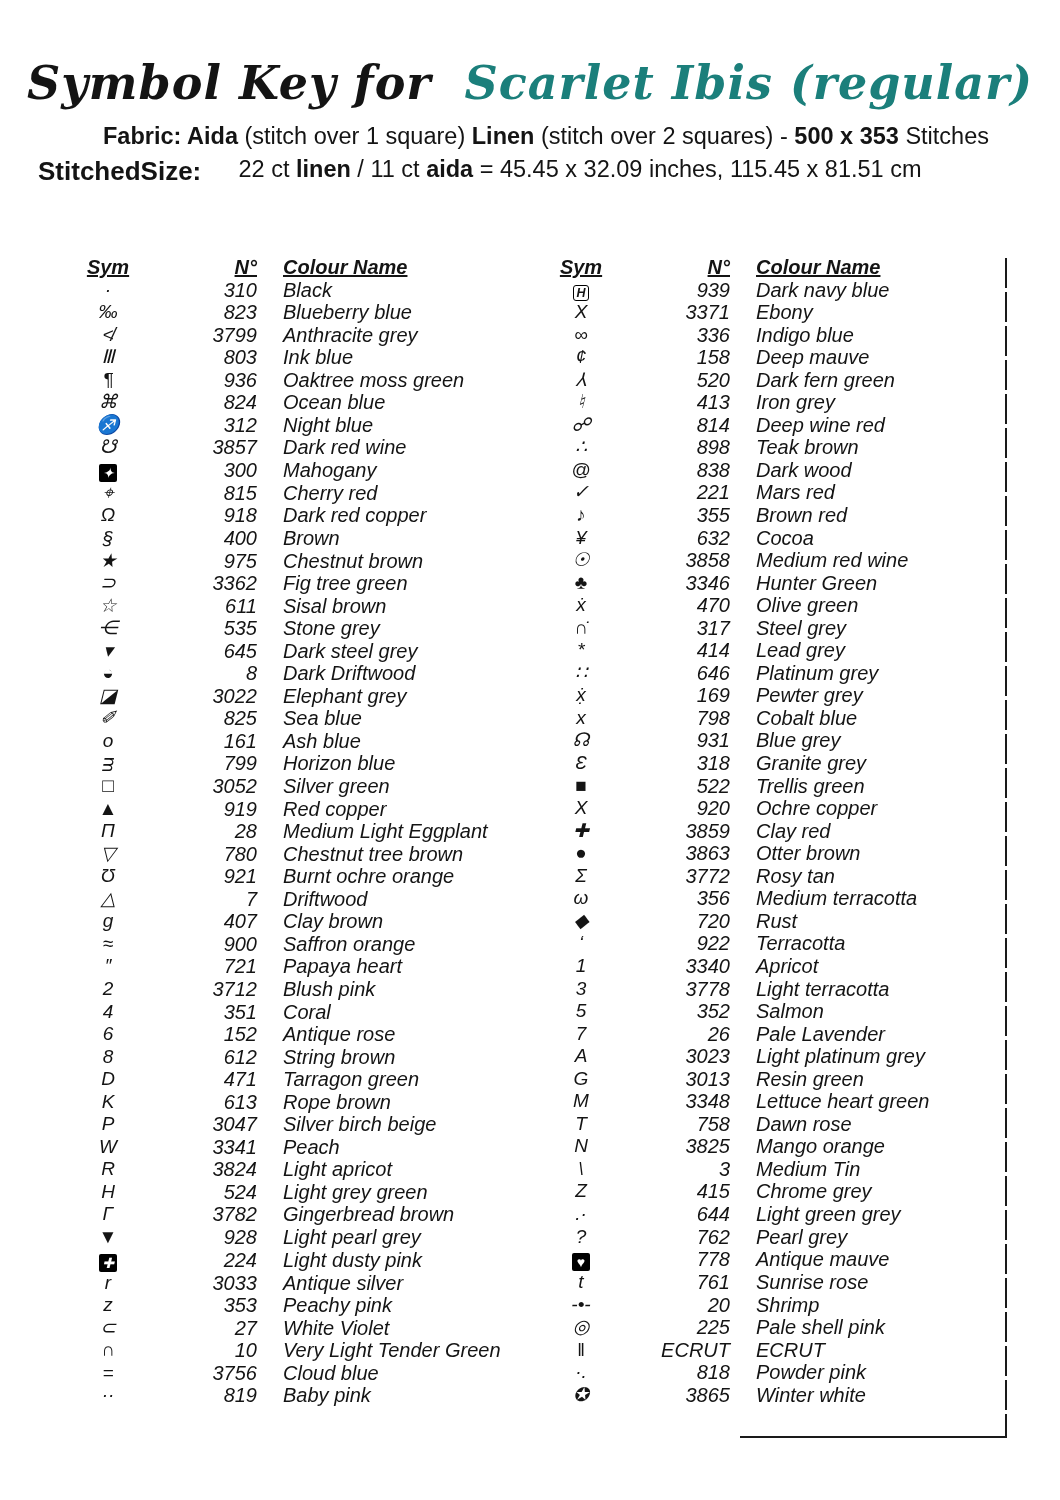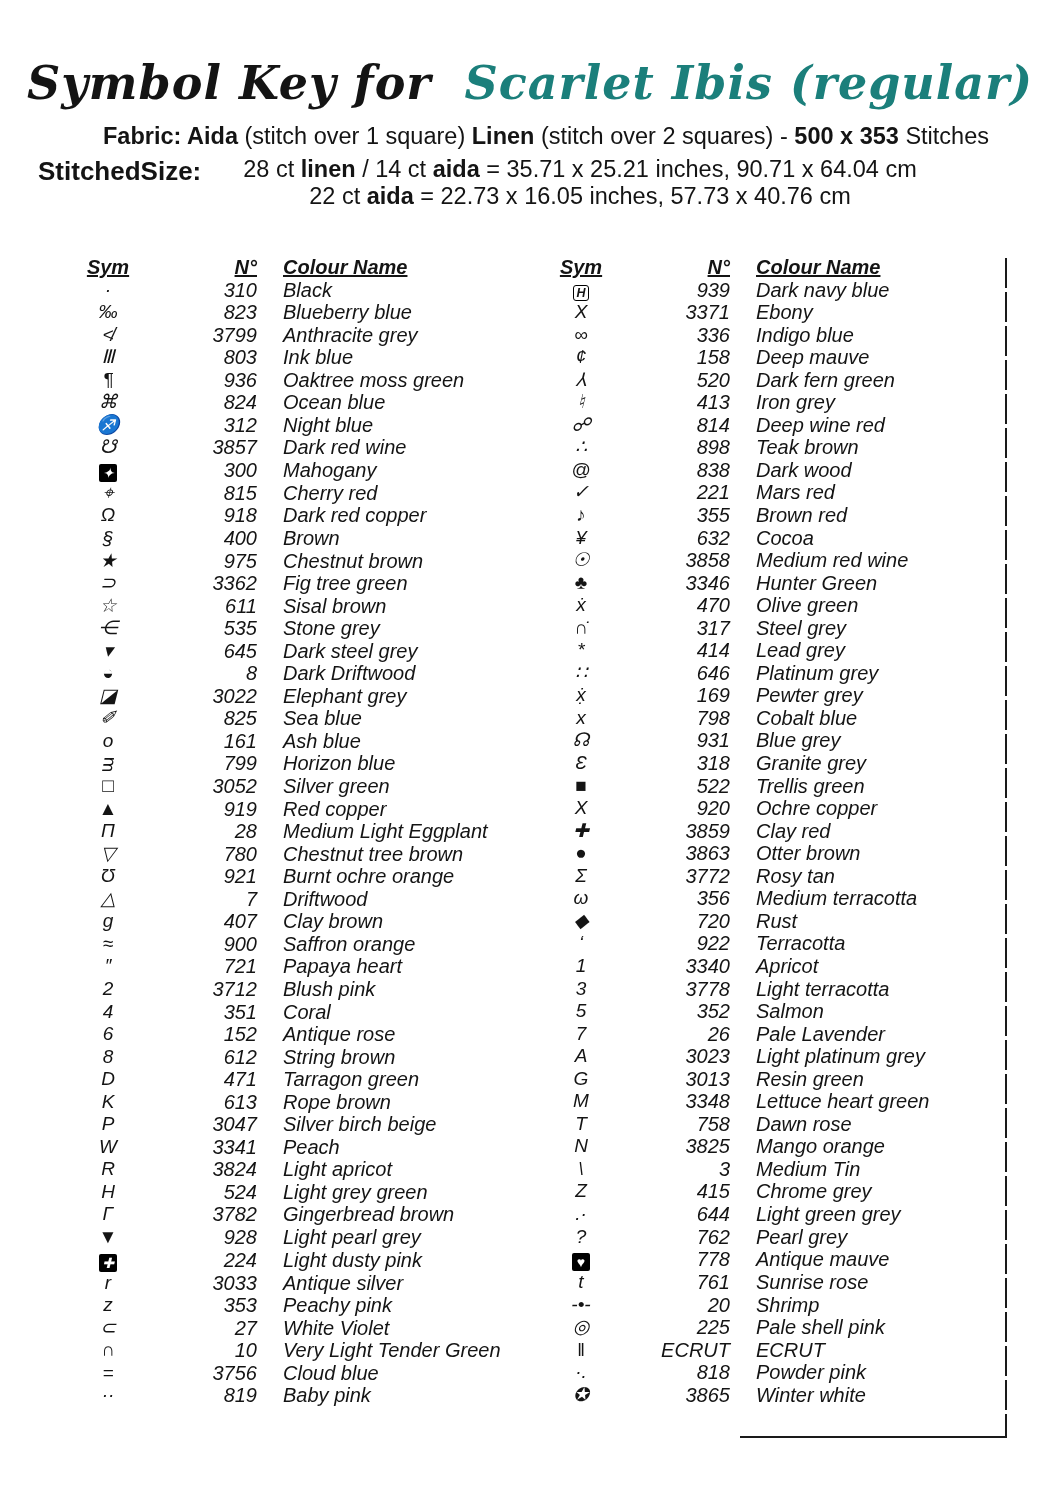--- a/index.html
+++ b/index.html
@@ -46,22 +46,21 @@
 
   <div class="title">
     <span>Symbol Key for</span>
     <span class="teal" style="color: rgb(27, 127, 123); text-align: right;">Scarlet Ibis (regular)</span>
   </div>
 
   <div class="fabric" id="fabric-line"><span class="b">Fabric:  Aida  </span><span>(stitch over 1 square)   </span><span class="b">Linen  </span><span>(stitch over 2 squares) -  </span><span class="b">500 x 353</span><span> Stitches</span></div>
 
   <div class="sizes-label">StitchedSize:</div>
   <div class="size-lines" id="size-lines">
-      <div><span>28 ct </span><span class="b">linen</span><span> / 14 ct </span><span class="b">aida</span><span> = 35.71 x 25.21 inches, 90.71 x 64.04 cm</span></div>
-      <div><span>22 ct </span><span class="b">aida</span><span> = 22.73 x 16.05 inches, 57.73 x 40.76 cm</span></div>
+      <div><span>22 ct </span><span class="b">linen</span><span> / 11 ct </span><span class="b">aida</span><span> = 45.45 x 32.09 inches, 115.45 x 81.51 cm</span></div>
     </div>
 
   <div class="key-table" id="table-left">
       <div class="trow">
         <div class="c-sym hdr">Sym</div>
         <div class="c-no hdr">N°</div>
         <div class="c-name hdr">Colour Name</div>
       </div>
       <div class="trow">
         <div class="c-sym"><span class="sym ">·</span></div>

